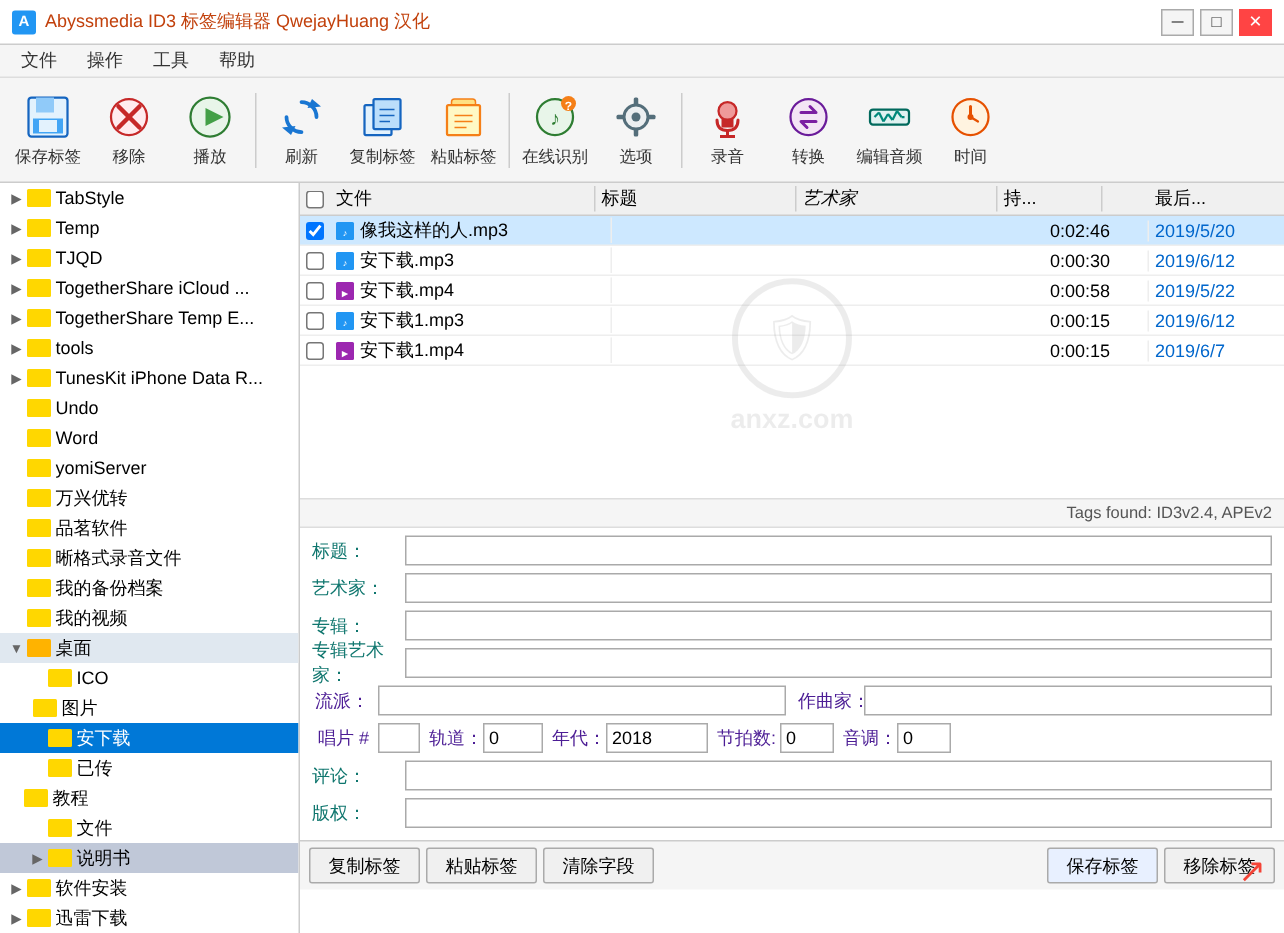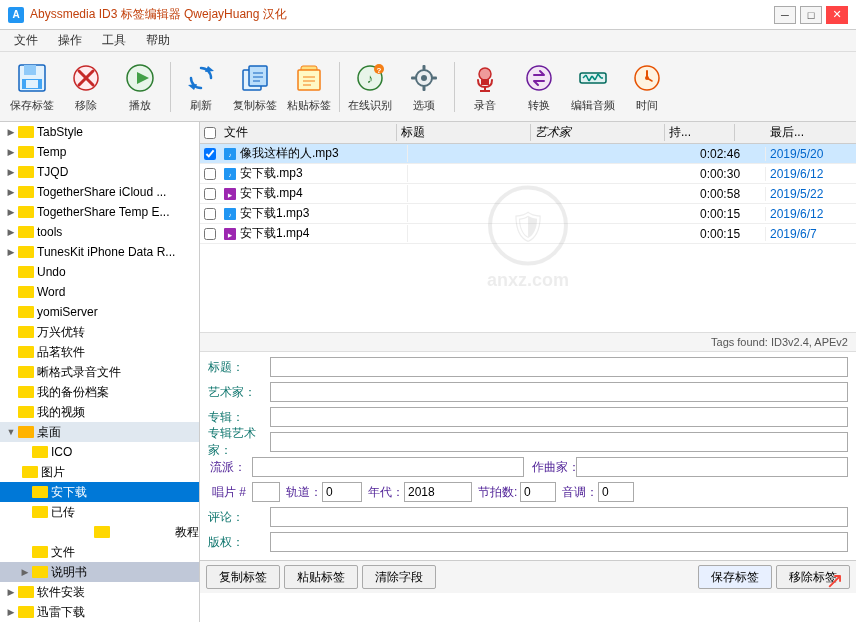--- a/index.html
+++ b/index.html
@@ -692,21 +692,21 @@
     <div class="tree-item selected" style="padding-left:18px; background:#0078d7; color:white;">
       <span class="tree-arrow" style="color:white;"></span>
       <div class="tree-folder-icon" style="background:#FFD700;"></div>
       <span class="tree-label" style="color:white;">安下载</span>
     </div>
     <div class="tree-item" style="padding-left:18px;">
       <span class="tree-arrow"></span>
       <div class="tree-folder-icon"></div>
       <span class="tree-label">已传</span>
     </div>
-    <div class="tree-item" style="padding-left:18px;justify-content:space-between;">
+    <div class="tree-item" style="padding-left:2px;">
       <span class="tree-arrow"></span>
       <div class="tree-folder-icon"></div>
       <span class="tree-label">教程</span>
     </div>
     <div class="tree-item" style="padding-left:18px;">
       <span class="tree-arrow"></span>
       <div class="tree-folder-icon"></div>
       <span class="tree-label">文件</span>
     </div>
     <div class="tree-item" style="padding-left:18px; background:#c0c8d8;">

